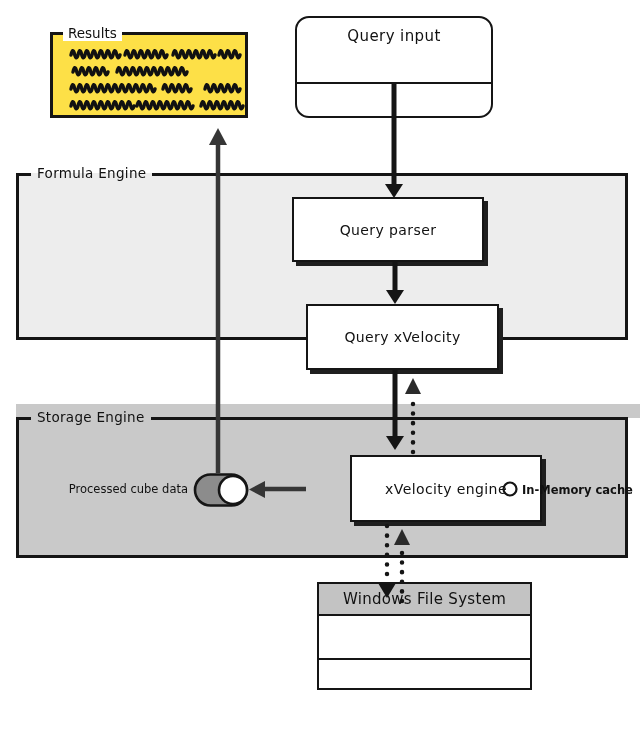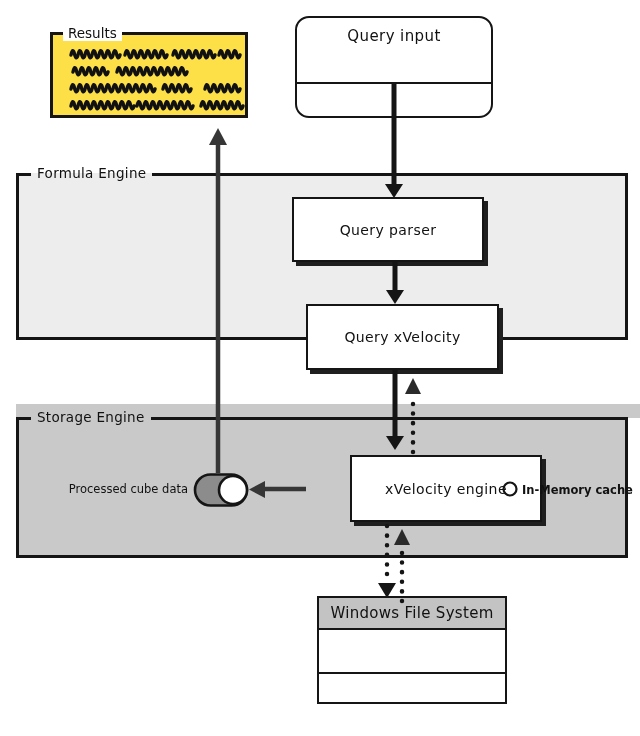--- a/index.html
+++ b/index.html
@@ -43,21 +43,21 @@
             font-size:15px;letter-spacing:1px;}
   #tab-mdx{color:#b3b3b3;}
   #tab-dax{color:#111;}
 
   
   .small-label{position:absolute;font-size:11.5px;white-space:nowrap;z-index:4;}
   #processed-cube-data{left:0px;top:482px;width:188px;text-align:right;}
   #in-memory-cache{left:522px;top:483px;font-weight:bold;}
 
   
-  #wfs-table{left:317px;top:596px;width:190px;border:2.5px solid #151515;background:#f0abfc;
+  #wfs-table{left:317px;top:582px;width:215px;border:2.5px solid #151515;background:#f0abfc;
              box-sizing:border-box;z-index:3;}
   #wfs-header{height:30px;background:#c3c3c3;border-bottom:2.5px solid #151515;
               display:flex;align-items:center;justify-content:center;font-size:15px;
               letter-spacing:0.3px;}
   .wfs-row{height:42px;background:#fff;}
   .wfs-row + .wfs-row{border-top:2.5px solid #151515;height:28px;}
 
   
   #gfx{position:absolute;left:0;top:0;z-index:8;pointer-events:none;}
 </style>

